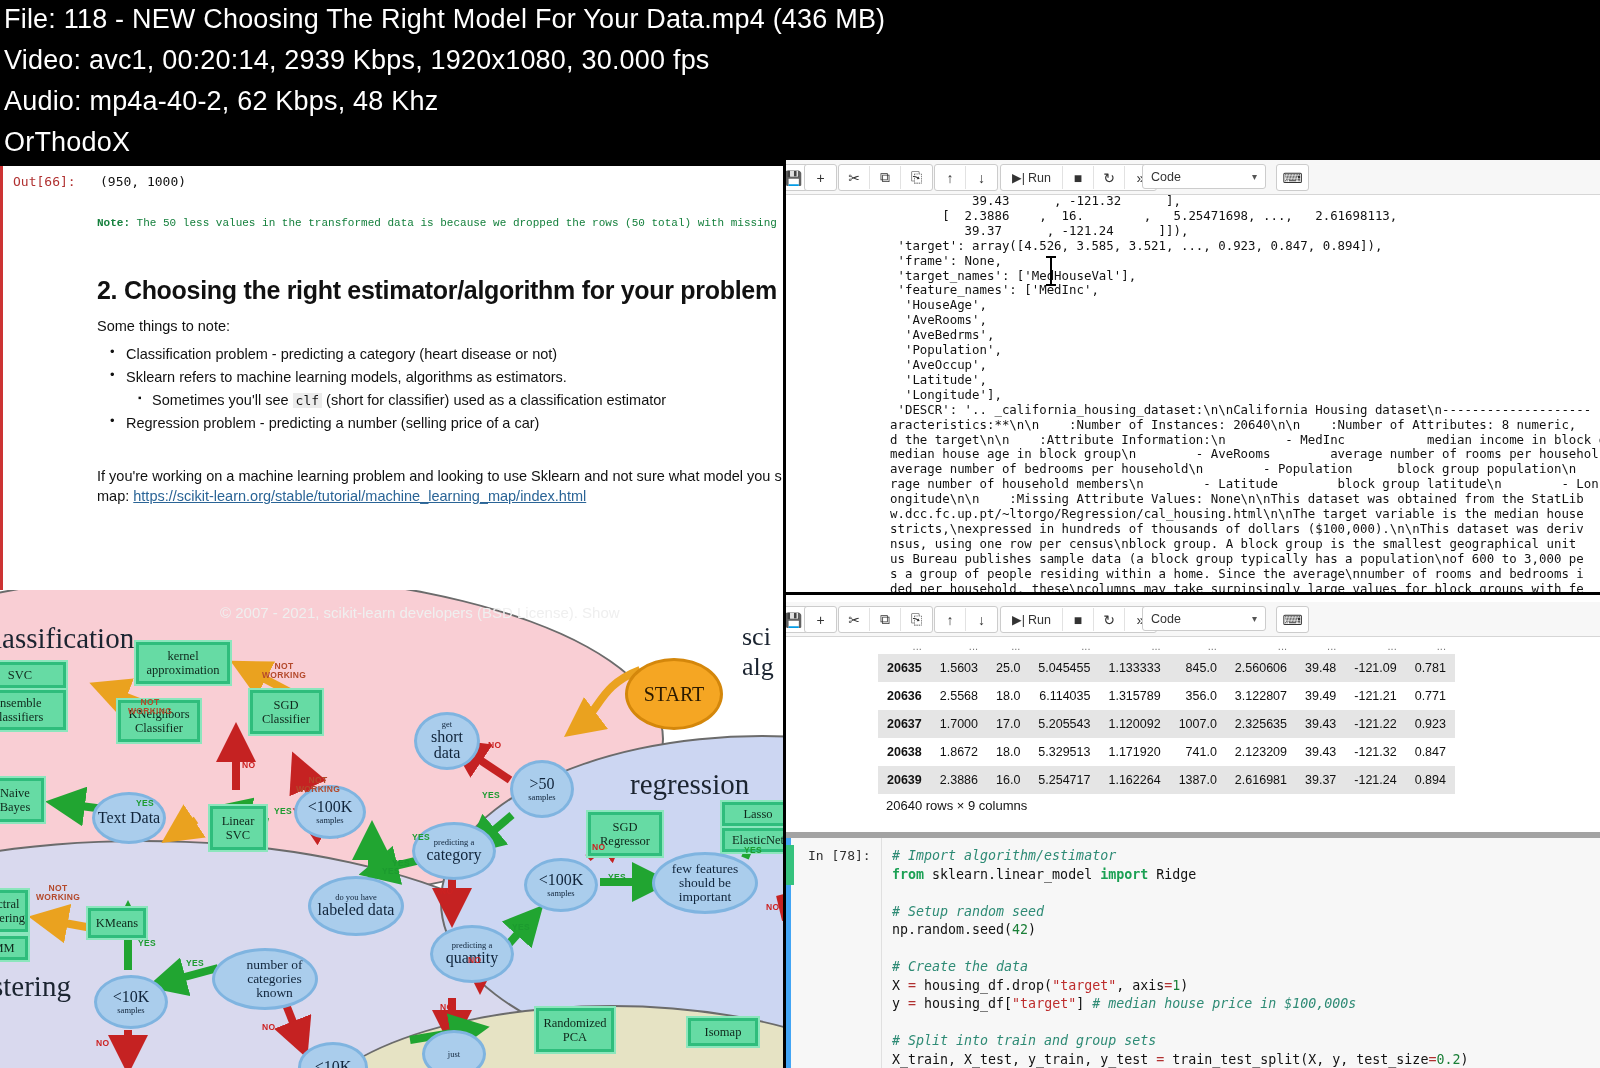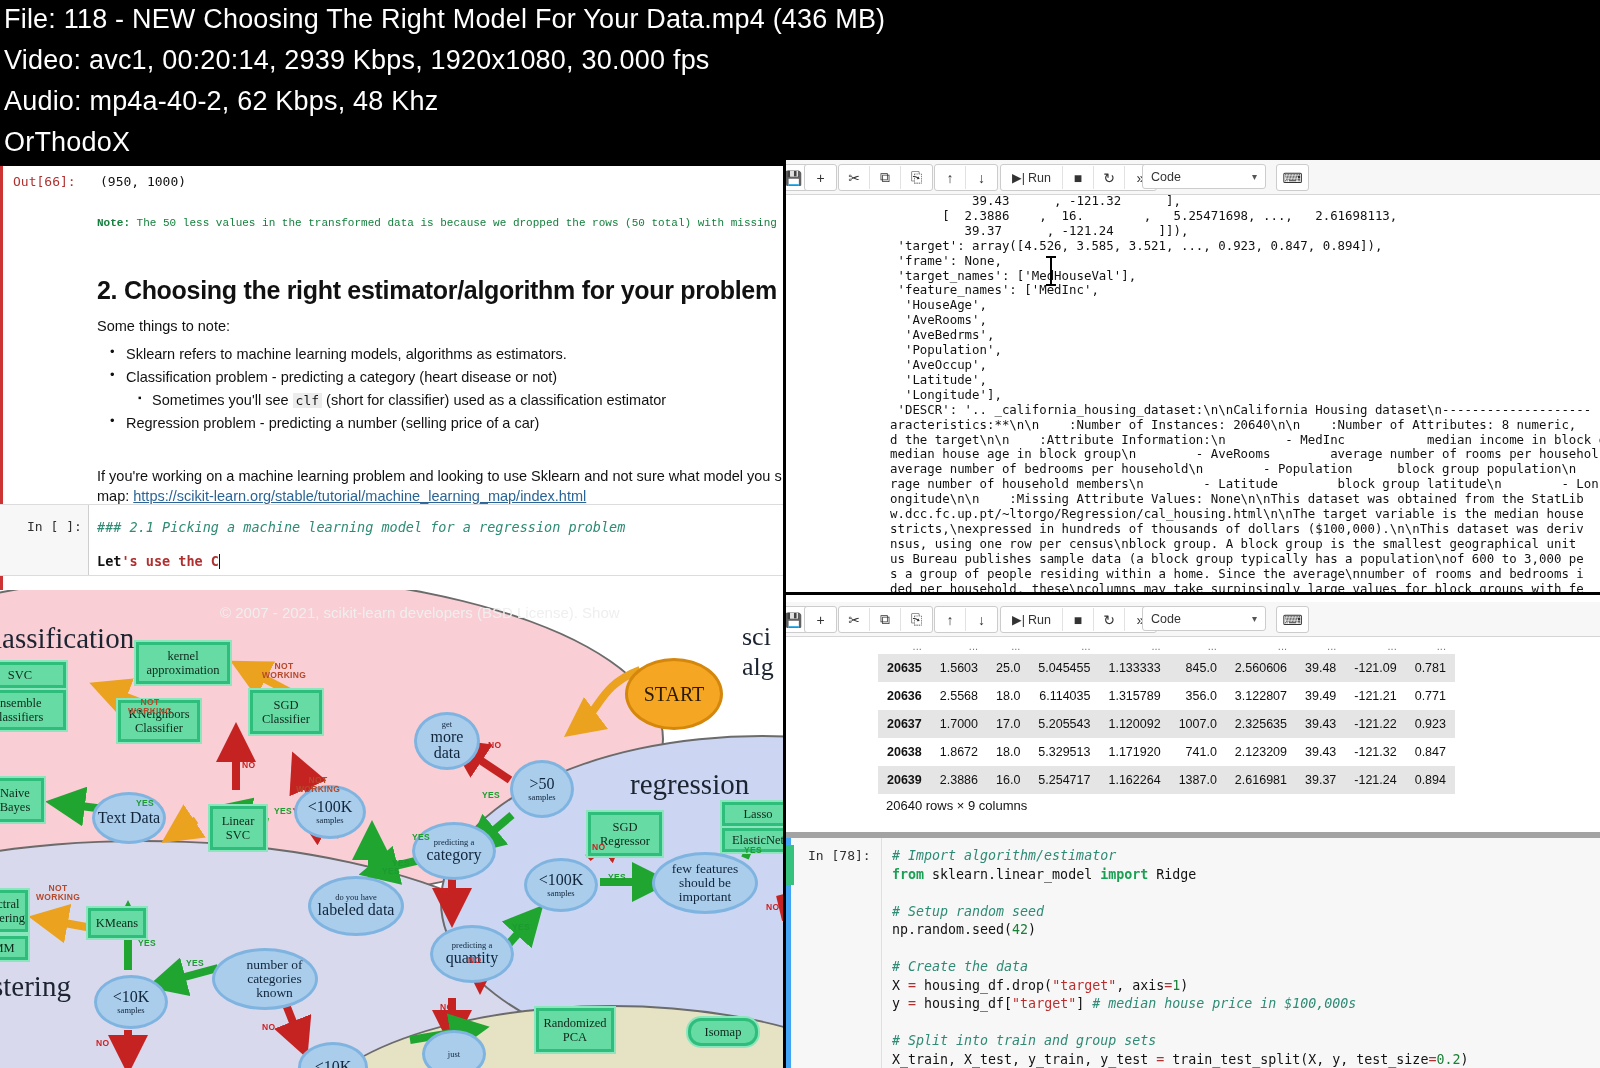--- a/index.html
+++ b/index.html
@@ -135,36 +135,29 @@
     <div class="outVal">(950, 1000)</div>
 
     <div class="noteP">
       <b>Note:</b><span> The 50 less values in the transformed data is because we dropped the rows (50 total) with missing v</span>
     </div>
 
     <div class="h2head">2. Choosing the right estimator/algorithm for your problem</div>
     <div class="subP">Some things to note:</div>
 
     <ul class="bullets">
+      <li>Classification problem - predicting a category (heart disease or not)</li>
       <li>Sklearn refers to machine learning models, algorithms as estimators.</li>
-      <li>Classification problem - predicting a category (heart disease or not)</li>
       <li class="sub"><span>Sometimes you'll see </span><code class="inl">clf</code><span> (short for classifier) used as a classification estimator</span></li>
       <li>Regression problem - predicting a number (selling price of a car)</li>
     </ul>
 
     <div class="paraP">If you're working on a machine learning problem and looking to use Sklearn and not sure what model you s</div>
     <div class="paraP2"><span>map: </span><a class="lnk" href="#">https://scikit-learn.org/stable/tutorial/machine_learning_map/index.html</a></div>
 
-    <div class="cellL">
-      <div class="pr">In [ ]:</div>
-      <div class="edit">
-        <div class="codeline c1">### 2.1 Picking a machine learning model for a regression problem</div>
-        <div class="codeline c2"><span>Let</span><span class="kwred">'s use the C</span><span class="cursor"></span></div>
-      </div>
-    </div>
   </div>
 
   <div class="map">
 
     <div class="blobC blob-class"></div>
     <div class="blobC blob-clust"></div>
     <div class="blobC blob-reg"></div>
     <div class="blobC blob-dim"></div>
 
     <div class="wm" style="left:220px;top:14px;">© 2007 - 2021, scikit-learn developers (BSD License). Show</div>
@@ -224,27 +217,27 @@
     <div class="gbox" style="left:250px;top:100px;width:72px;height:44px;">SGD Classifier</div>
     <div class="gbox" style="left:-14px;top:188px;width:58px;height:44px;">Naive Bayes</div>
     <div class="gbox" style="left:210px;top:216px;width:56px;height:44px;">Linear SVC</div>
     <div class="gbox" style="left:-30px;top:300px;width:58px;height:42px;">Spectral Clustering</div>
     <div class="gbox" style="left:-30px;top:346px;width:58px;height:24px;">GMM</div>
     <div class="gbox" style="left:88px;top:318px;width:58px;height:30px;">KMeans</div>
     <div class="gbox" style="left:588px;top:222px;width:74px;height:44px;">SGD Regressor</div>
     <div class="gbox" style="left:722px;top:212px;width:72px;height:24px;">Lasso</div>
     <div class="gbox" style="left:722px;top:238px;width:72px;height:24px;">ElasticNet</div>
     <div class="gbox" style="left:536px;top:418px;width:78px;height:44px;">Randomized PCA</div>
-    <div class="gbox" style="left:688px;top:428px;width:70px;height:28px;border-radius:13px;">Isomap</div>
+    <div class="gbox" style="left:688px;top:428px;width:70px;height:28px;">Isomap</div>
 
     <div class="startc" style="left:625px;top:68px;">START</div>
 
     <div class="bell" style="left:414px;top:122px;width:66px;height:58px;">
       <span class="sm">get</span>
-      <span class="big">more data</span>
+      <span class="big">short data</span>
     </div>
     <div class="bell" style="left:510px;top:170px;width:64px;height:58px;">
       <span class="big">&gt;50</span>
       <span class="sm">samples</span>
     </div>
     <div class="bell" style="left:412px;top:232px;width:84px;height:58px;">
       <span class="sm">predicting a</span>
       <span class="big">category</span>
     </div>
     <div class="bell" style="left:430px;top:335px;width:84px;height:58px;">

